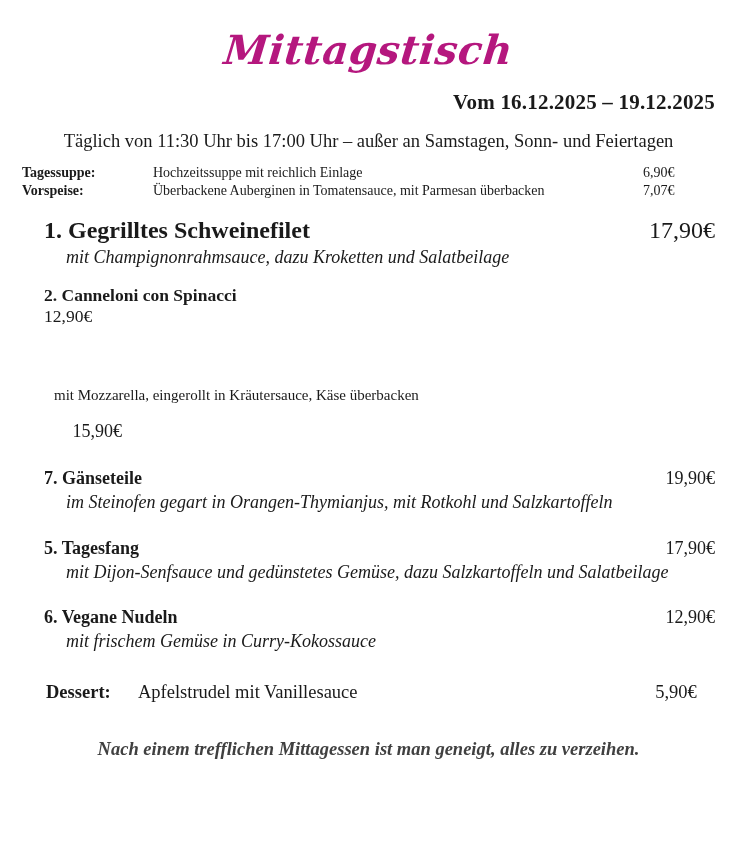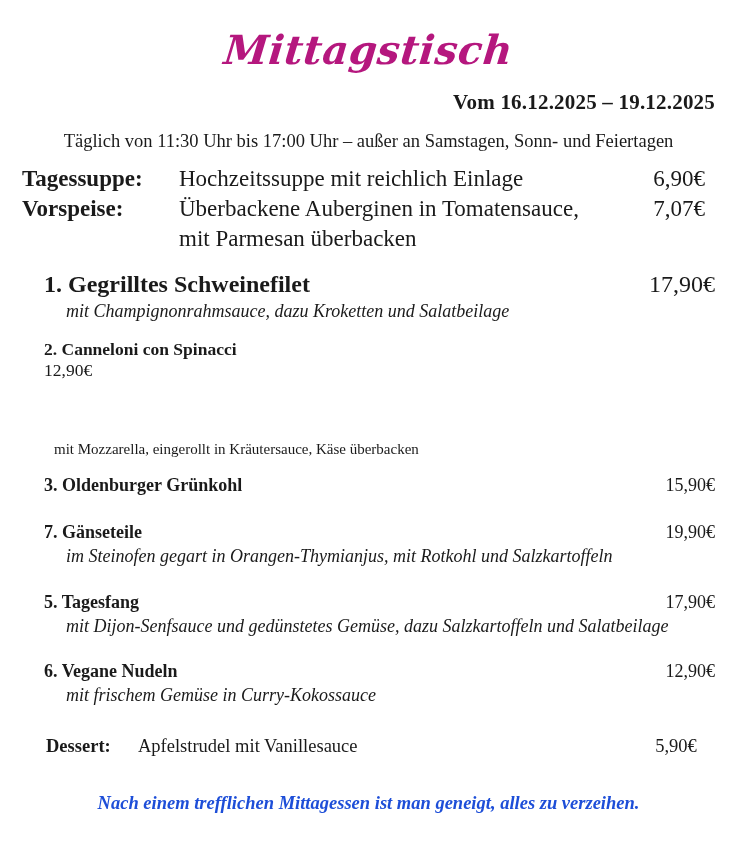--- a/index.html
+++ b/index.html
@@ -51,37 +51,36 @@
     max-width: 630px;
   }
 
   
   .starters {
     margin-top: 10px;
   }
   .starter-row {
     display: flex;
     align-items: flex-start;
-    font-size: 23px;
+    font-size: 14px;
     line-height: 1.3;
-    gap: 26px;
   }
   .starter-label {
     font-weight: bold;
     width: 131px;
     flex: 0 0 131px;
     white-space: nowrap;
   }
   .starter-text {
     flex: 1 1 auto;
     padding-right: 8px;
   }
   .starter-price {
     flex: 0 0 72px;
-    text-align: center;
+    text-align: left;
     white-space: nowrap;
   }
 
   
   .dish {
     margin-top: 17px;
   }
   .dish-head {
     display: flex;
     align-items: flex-start;
@@ -141,21 +140,21 @@
   }
   .dessert-price {
     flex: 0 0 78px;
     text-align: center;
     white-space: nowrap;
   }
 
   
   .quote {
     text-align: center;
-    color: #1d4ed8;
+    color: #404040;
     font-weight: bold;
     font-style: italic;
     font-size: 18.5px;
     margin-top: 36px;
   }
 </style>
 </head>
 <body>
 
 <div class="page">
@@ -193,21 +192,20 @@
   <div class="dish d2">
     <div class="dish-head">
       <div class="dish-title">2.  Canneloni con Spinacci</div>
       <div class="dish-price">12,90€</div>
     </div>
     <div class="dish-desc">mit Mozzarella, eingerollt in Kräutersauce, Käse überbacken</div>
   </div>
 
   <div class="dish d3">
     <div class="dish-head">
-      <div class="dish-title">3. Oldenburger Grünkohl</div>
       <div class="dish-price">15,90€</div>
     </div>
   </div>
 
   <div class="dish d4">
     <div class="dish-head">
       <div class="dish-title">7. Gänseteile</div>
       <div class="dish-price">19,90€</div>
     </div>
     <div class="dish-desc">im Steinofen gegart in Orangen-Thymianjus, mit Rotkohl und Salzkartoffeln</div>

